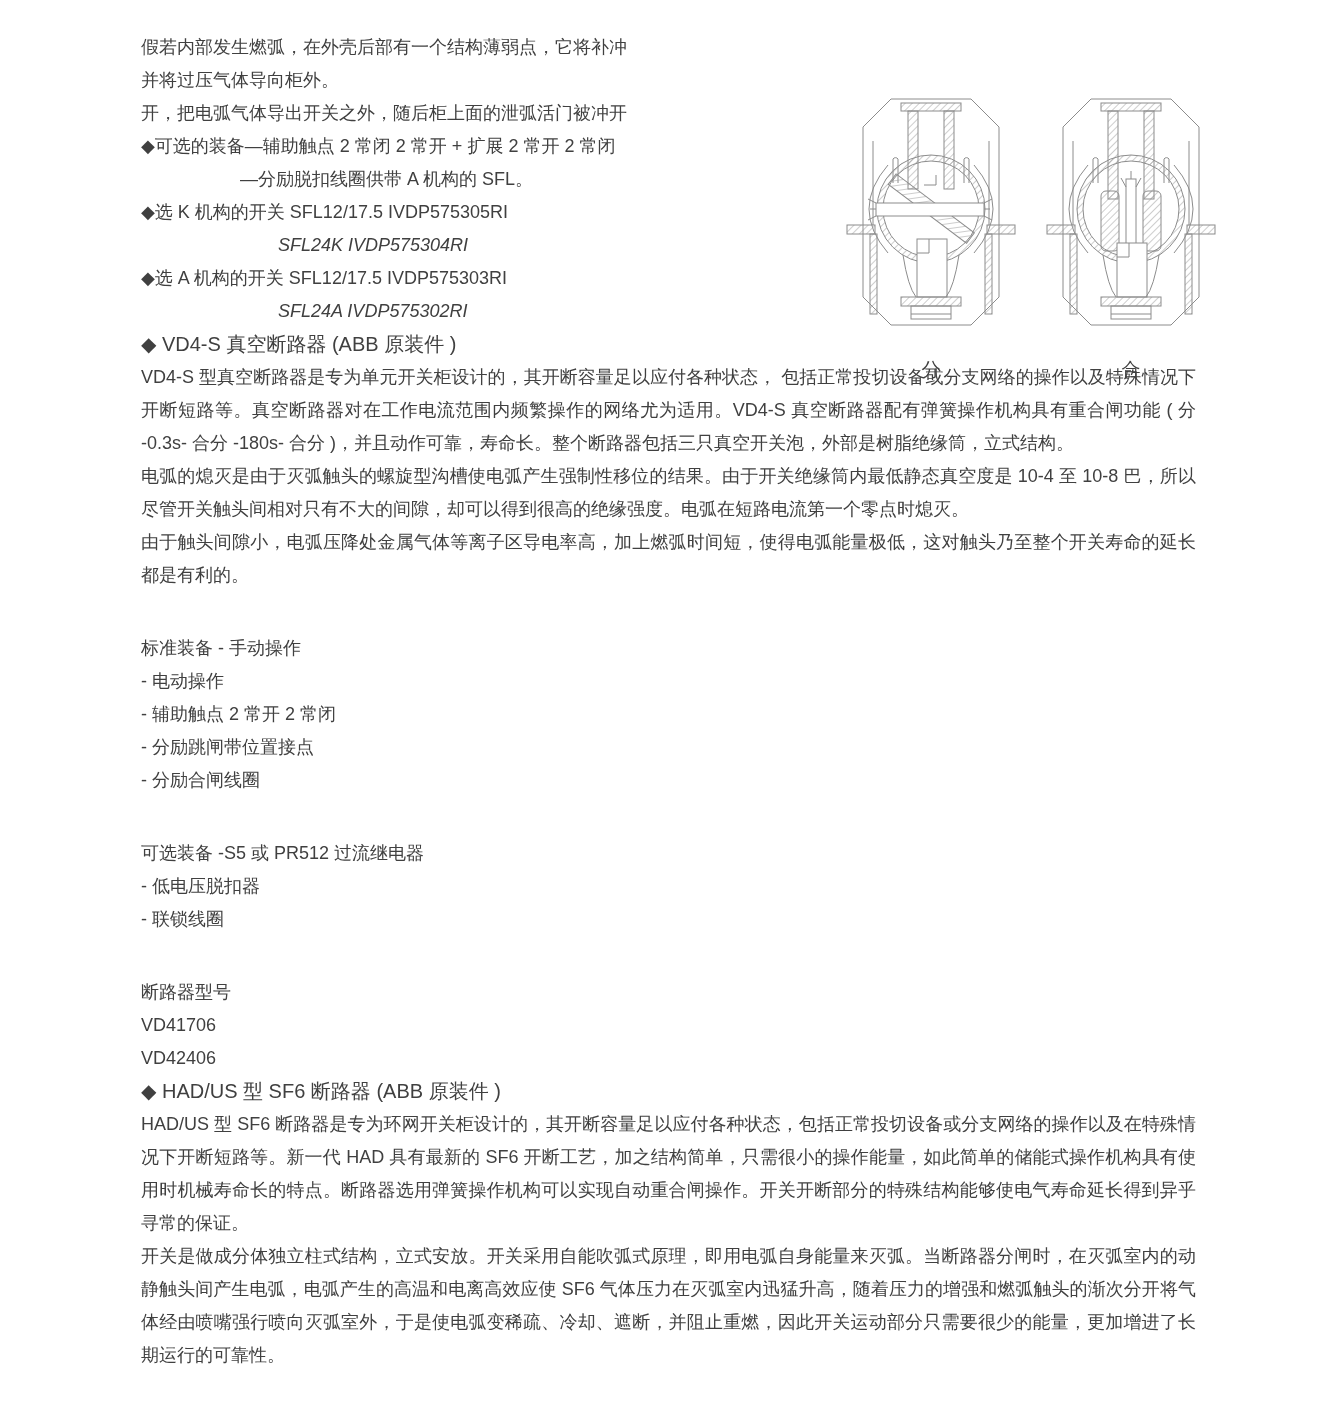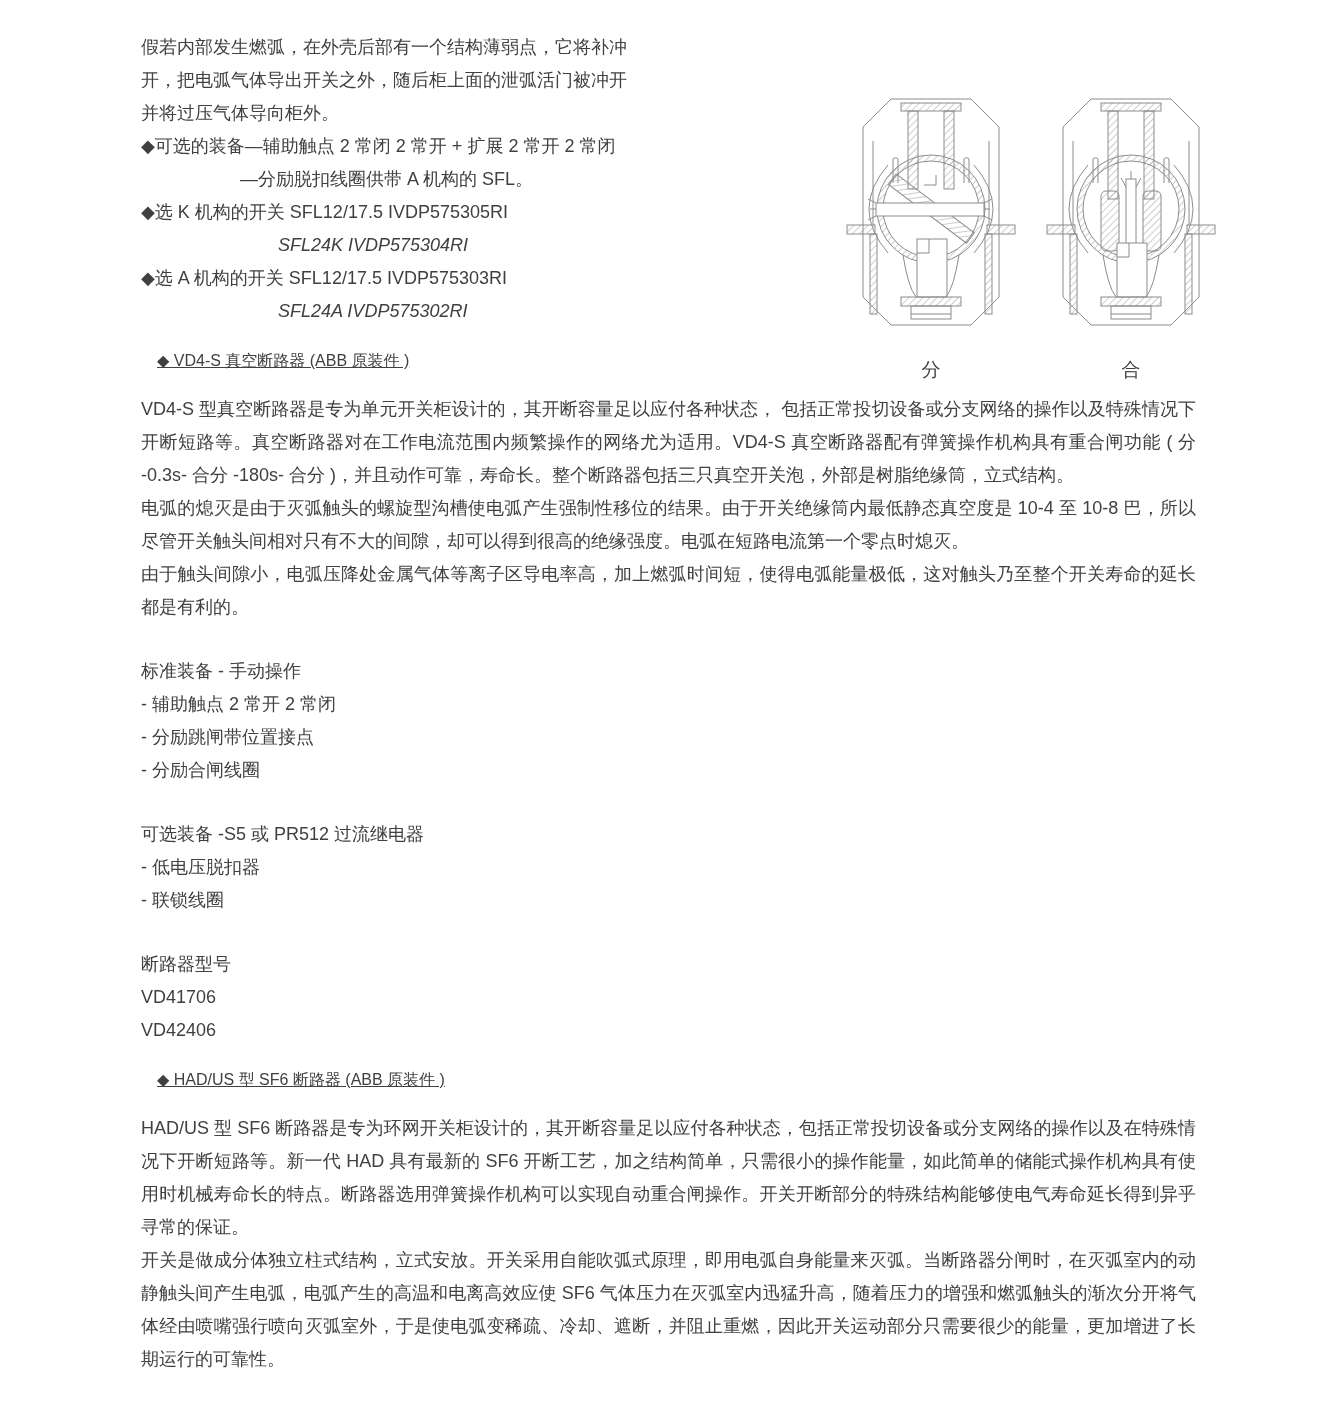--- a/index.html
+++ b/index.html
@@ -23,27 +23,26 @@
     line-height: 33px;
   }
   .line { white-space: pre-wrap; }
   .indent-dash  { padding-left: 99px; }
   .indent-model { padding-left: 137px; font-style: italic; }
   p.body {
     margin: 0;
     text-align: justify;
   }
   h2.heading {
-    font-size: 16px;
+    font-size: 20px;
     font-weight: normal;
-    margin: 16px;
-    text-decoration: underline;
+    margin: 0;
   }
   .gap-30 { margin-top: 30px; }
-  .gap-31 { margin-top: 31px; }
+  .gap-31 { margin-top: 40px; }
   .gap-32 { margin-top: 32px; }
   .top-section { position: relative; }
   .intro-col { width: 565px; }
   .figures {
     position: absolute;
     left: 705px;
     top: 60px;
     display: flex;
     gap: 30px;
   }
@@ -60,22 +59,22 @@
   }
 </style>
 </head>
 <body>
 
 <div class="content">
 
   <section class="top-section">
     <div class="intro-col">
       <div class="line">假若内部发生燃弧，在外壳后部有一个结构薄弱点，它将补冲</div>
+      <div class="line">并将过压气体导向柜外。</div>
       <div class="line">开，把电弧气体导出开关之外，随后柜上面的泄弧活门被冲开</div>
-      <div class="line">并将过压气体导向柜外。</div>
       <div class="line">◆可选的装备—辅助触点 2 常闭 2 常开 + 扩展 2 常开 2 常闭</div>
       <div class="line indent-dash">—分励脱扣线圈供带 A 机构的 SFL。</div>
       <div class="line">◆选 K 机构的开关 SFL12/17.5 IVDP575305RI</div>
       <div class="line indent-model">SFL24K IVDP575304RI</div>
       <div class="line">◆选 A 机构的开关 SFL12/17.5 IVDP575303RI</div>
       <div class="line indent-model">SFL24A IVDP575302RI</div>
     </div>
 
     <div class="figures">
 
@@ -160,20 +159,21 @@
   </section>
 
   <section>
     <h2 class="heading gap-30">◆ VD4-S 真空断路器 (ABB 原装件 )</h2>
     <p class="body">VD4-S 型真空断路器是专为单元开关柜设计的，其开断容量足以应付各种状态， 包括正常投切设备或分支网络的操作以及特殊情况下开断短路等。真空断路器对在工作电流范围内频繁操作的网络尤为适用。VD4-S 真空断路器配有弹簧操作机构具有重合闸功能 ( 分 -0.3s- 合分 -180s- 合分 )，并且动作可靠，寿命长。整个断路器包括三只真空开关泡，外部是树脂绝缘筒，立式结构。</p>
     <p class="body">电弧的熄灭是由于灭弧触头的螺旋型沟槽使电弧产生强制性移位的结果。由于开关绝缘筒内最低静态真空度是 10-4 至 10-8 巴，所以尽管开关触头间相对只有不大的间隙，却可以得到很高的绝缘强度。电弧在短路电流第一个零点时熄灭。</p>
     <p class="body">由于触头间隙小，电弧压降处金属气体等离子区导电率高，加上燃弧时间短，使得电弧能量极低，这对触头乃至整个开关寿命的延长都是有利的。</p>
 
     <div class="gap-31">
       <div class="line">标准装备 - 手动操作</div>
+      <div class="line">- 电动操作</div>
       <div class="line">- 辅助触点 2 常开 2 常闭</div>
       <div class="line">- 分励跳闸带位置接点</div>
       <div class="line">- 分励合闸线圈</div>
     </div>
 
     <div class="gap-31">
       <div class="line">可选装备 -S5 或 PR512 过流继电器</div>
       <div class="line">- 低电压脱扣器</div>
       <div class="line">- 联锁线圈</div>
     </div>

